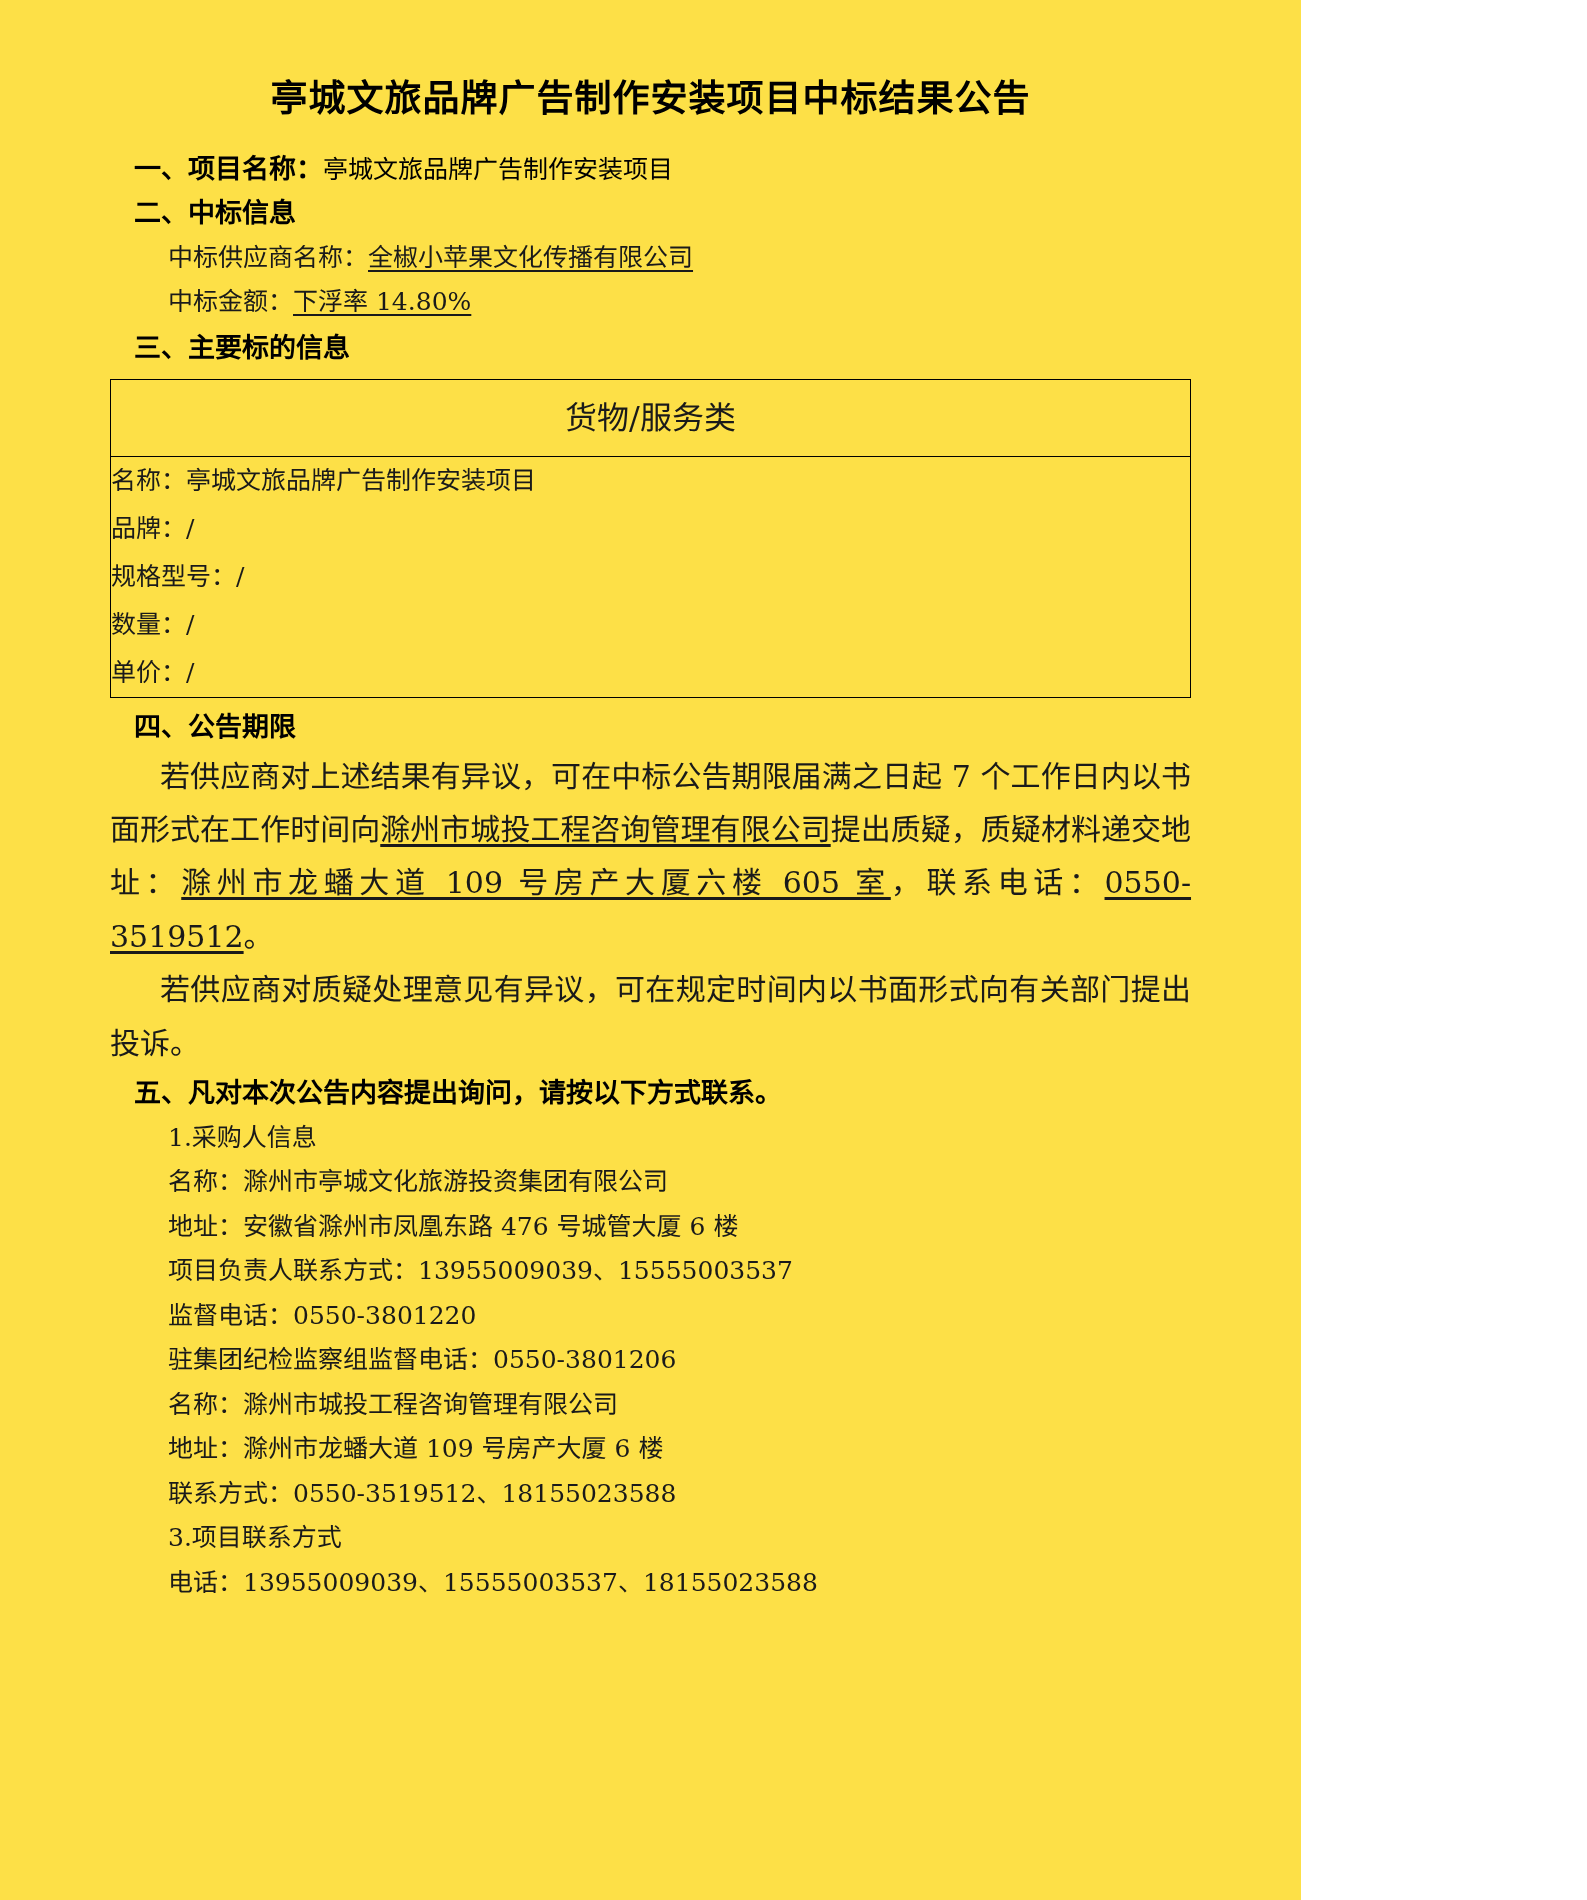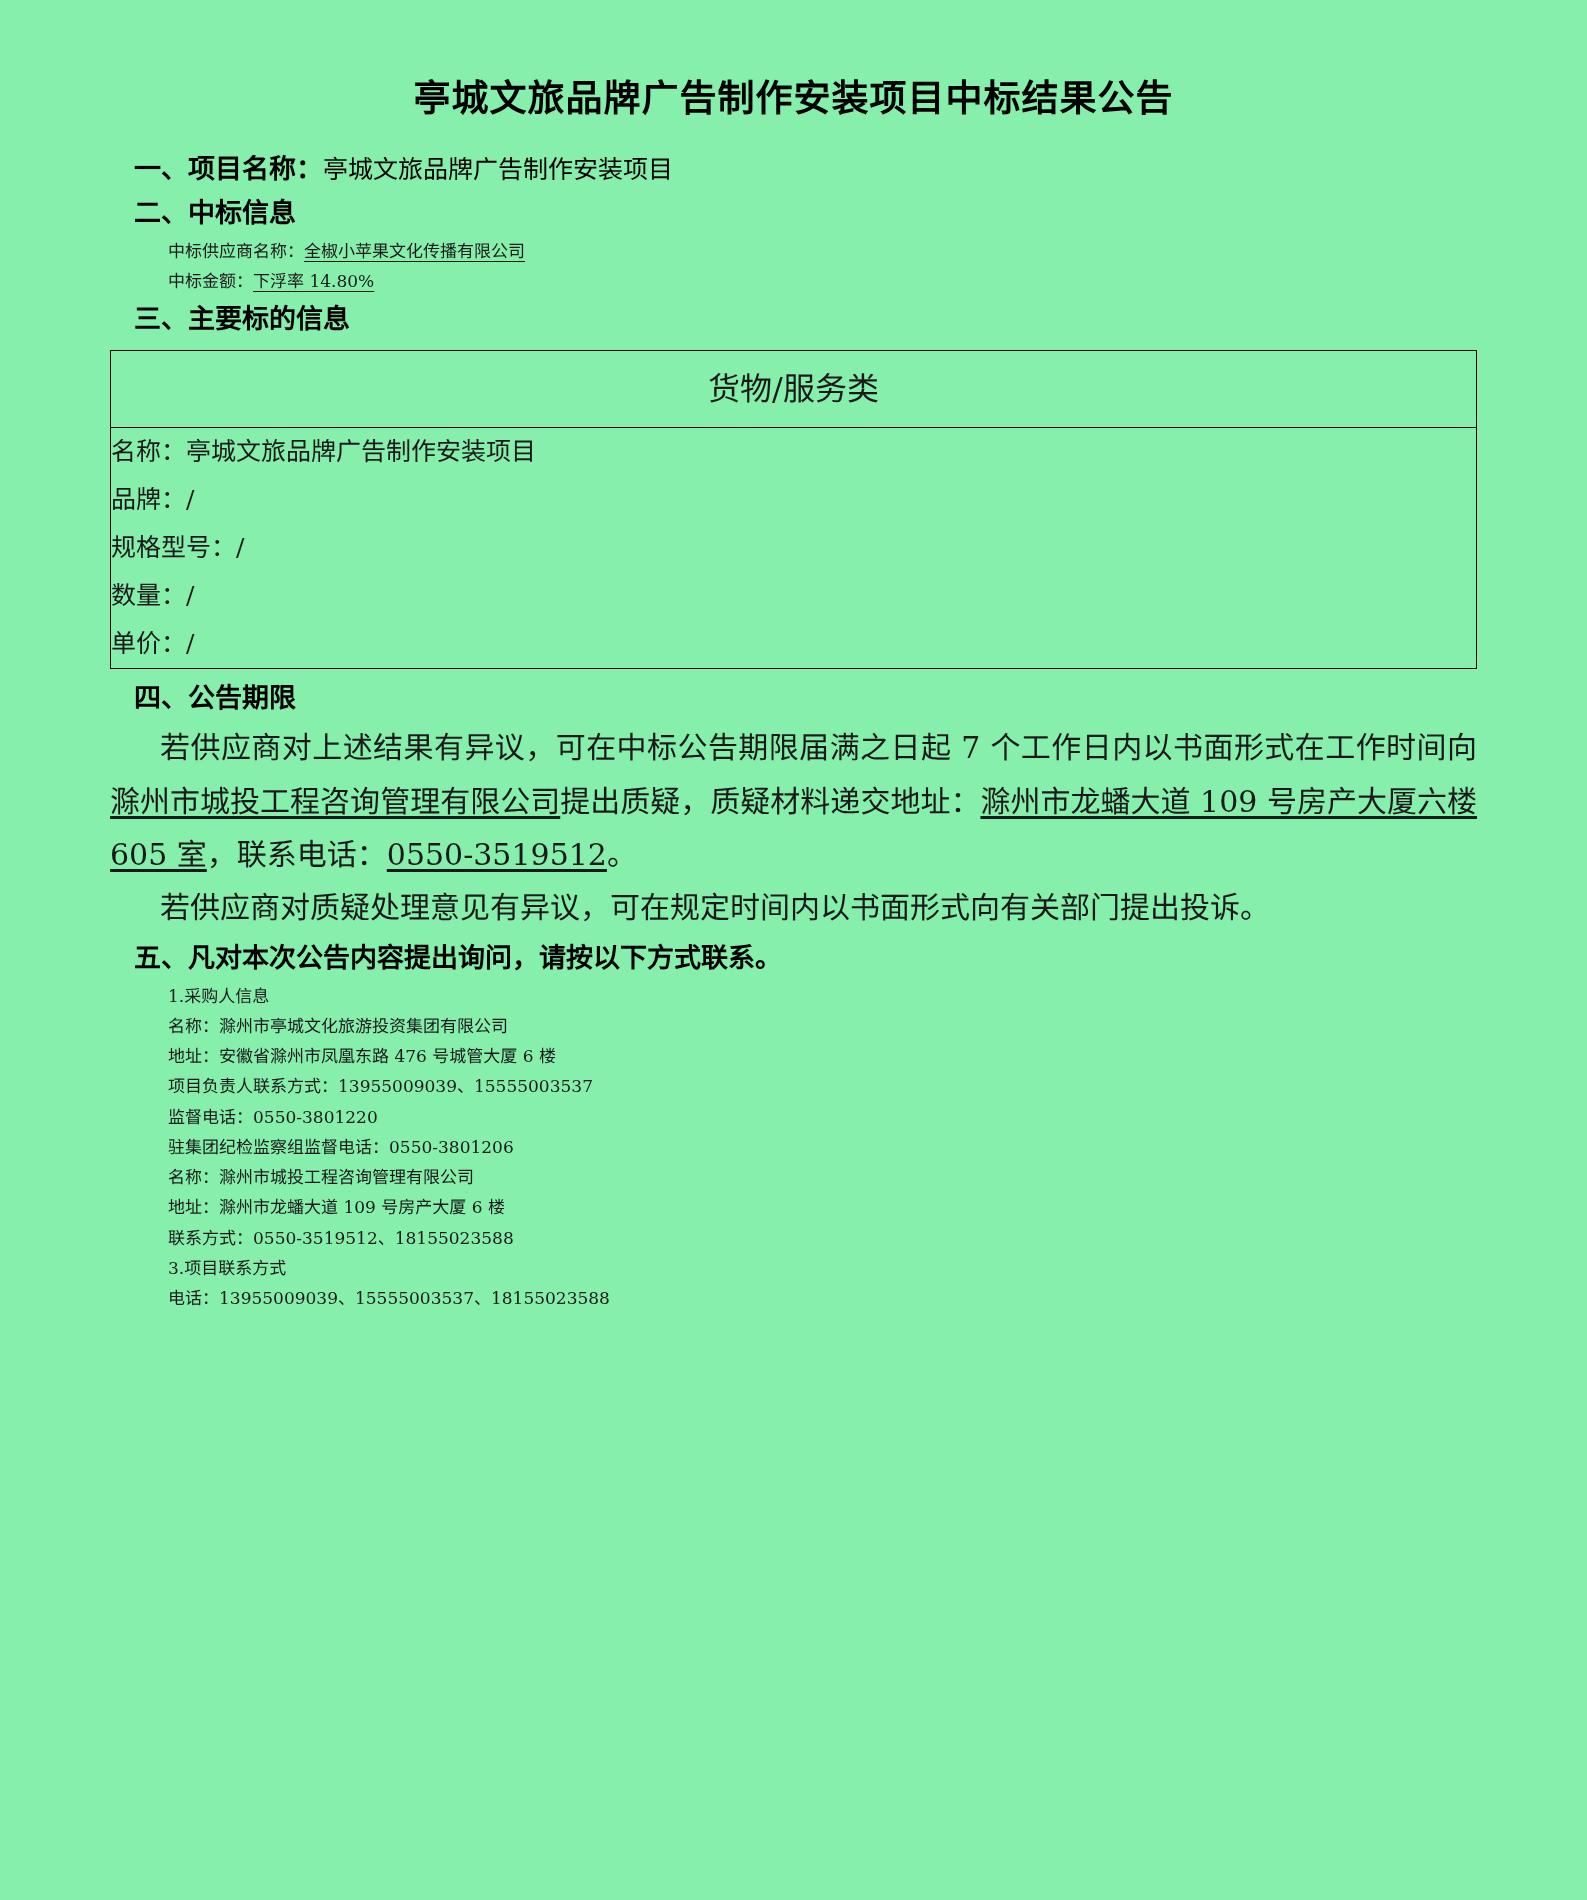--- a/index.html
+++ b/index.html
@@ -9,25 +9,25 @@
     background: #ffffff;
   }
   body {
     width: 1587px;
     min-height: 1900px;
     font-family: "DejaVu Serif", "Liberation Serif", serif;
     color: #1a1a1a;
     -webkit-font-smoothing: antialiased;
   }
   .page {
-    width: 1587px;
+    width: 1301px;
     min-height: 1900px;
     box-sizing: border-box;
     padding: 58px 110px 40px 110px;
-    background: #86efac;
+    background: #fde047;
     position: relative;
   }
   .doc-title {
     text-align: center;
     font-family: "DejaVu Sans", "Liberation Sans", sans-serif;
     font-weight: 700;
     font-size: 37px;
     letter-spacing: 1px;
     line-height: 1.25;
     margin: 18px 0 26px 0;
@@ -42,21 +42,21 @@
     padding-left: 24px;
     color: #000;
     white-space: nowrap;
   }
   .section-head .inline-val {
     font-family: Liberation Serif, serif;
     font-weight: 400;
     font-size: 25px;
   }
   .body-line {
-    font-size: 17px;
+    font-size: 25px;
     line-height: 1.78;
     padding-left: 58px;
     white-space: nowrap;
     color: #1a1a1a;
   }
   .para {
     font-size: 30px;
     line-height: 1.78;
     text-align: justify;
     text-justify: inter-ideograph;

